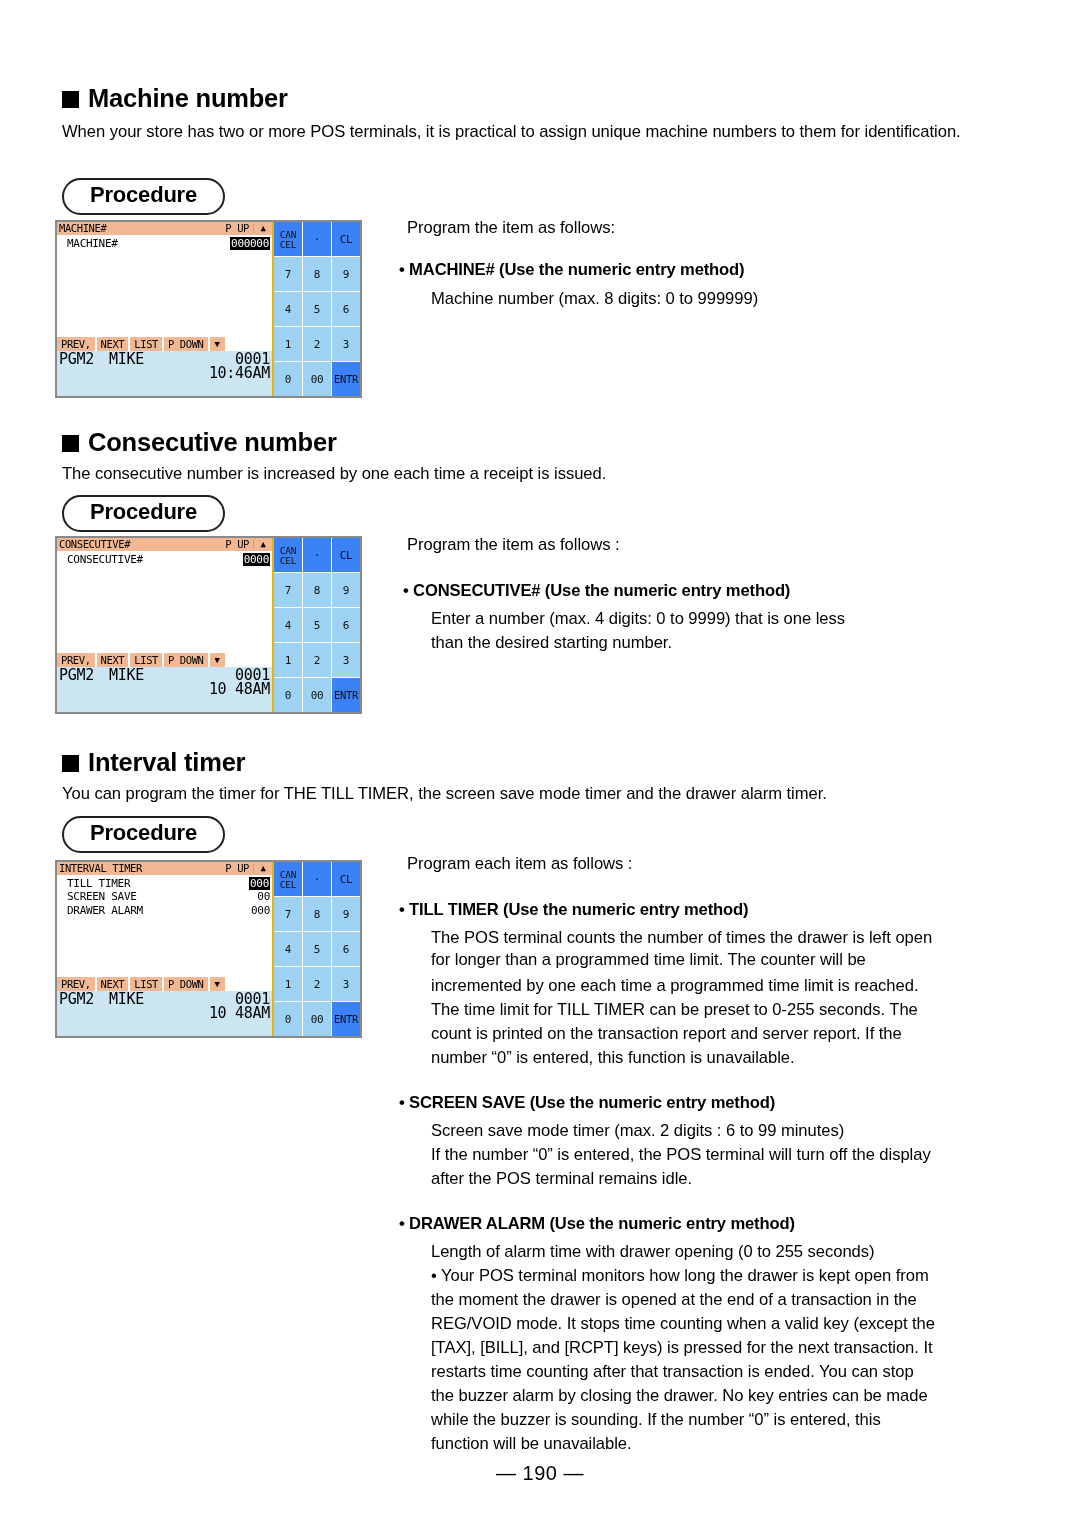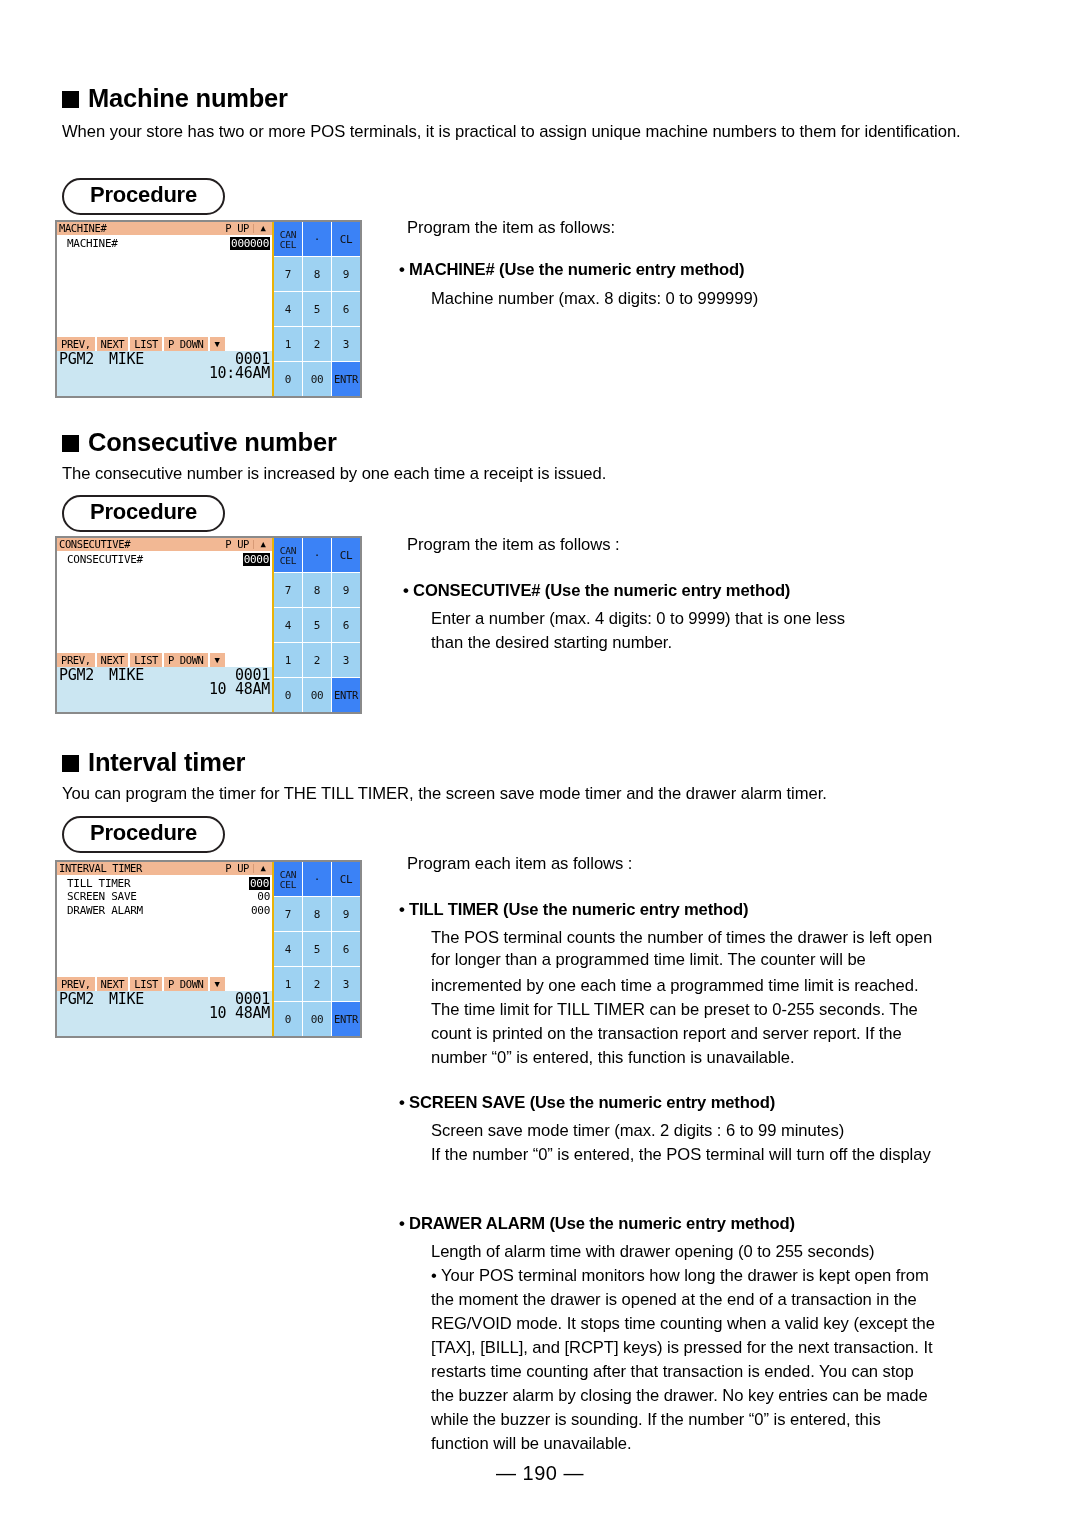--- a/index.html
+++ b/index.html
@@ -449,20 +449,21 @@
   <div class="body-text indent" style="position:absolute;left:399px;top:926px;">The POS terminal counts the number of times the drawer is left open</div>
   <div class="body-text indent" style="position:absolute;left:399px;top:948px;">for longer than a programmed time limit. The counter will be</div>
   <div class="body-text indent" style="position:absolute;left:399px;top:974px;">incremented by one each time a programmed time limit is reached.</div>
   <div class="body-text indent" style="position:absolute;left:399px;top:998px;">The time limit for TILL TIMER can be preset to 0-255 seconds. The</div>
   <div class="body-text indent" style="position:absolute;left:399px;top:1022px;">count is printed on the transaction report and server report. If the</div>
   <div class="body-text indent" style="position:absolute;left:399px;top:1046px;">number “0” is entered, this function is unavailable.</div>
 
   <div class="bullet-head" style="position:absolute;left:399px;top:1093px;">• SCREEN SAVE (Use the numeric entry method)</div>
   <div class="body-text indent" style="position:absolute;left:399px;top:1119px;">Screen save mode timer (max. 2 digits : 6 to 99 minutes)</div>
   <div class="body-text indent" style="position:absolute;left:399px;top:1143px;">If the number “0” is entered, the POS terminal will turn off the display</div>
+  <div class="body-text indent" style="position:absolute;left:399px;top:1167px;">after the POS terminal remains idle.</div>
 
   <div class="bullet-head" style="position:absolute;left:399px;top:1214px;">• DRAWER ALARM (Use the numeric entry method)</div>
   <div class="body-text indent" style="position:absolute;left:399px;top:1240px;">Length of alarm time with drawer opening (0 to 255 seconds)</div>
   <div class="body-text indent" style="position:absolute;left:399px;top:1264px;">• Your POS terminal monitors how long the drawer is kept open from</div>
   <div class="body-text indent" style="position:absolute;left:399px;top:1288px;">the moment the drawer is opened at the end of a transaction in the</div>
   <div class="body-text indent" style="position:absolute;left:399px;top:1312px;">REG/VOID mode. It stops time counting when a valid key (except the</div>
   <div class="body-text indent" style="position:absolute;left:399px;top:1336px;">[TAX], [BILL], and [RCPT] keys) is pressed for the next transaction. It</div>
   <div class="body-text indent" style="position:absolute;left:399px;top:1360px;">restarts time counting after that transaction is ended. You can stop</div>
   <div class="body-text indent" style="position:absolute;left:399px;top:1384px;">the buzzer alarm by closing the drawer. No key entries can be made</div>
   <div class="body-text indent" style="position:absolute;left:399px;top:1408px;">while the buzzer is sounding. If the number “0” is entered, this</div>

